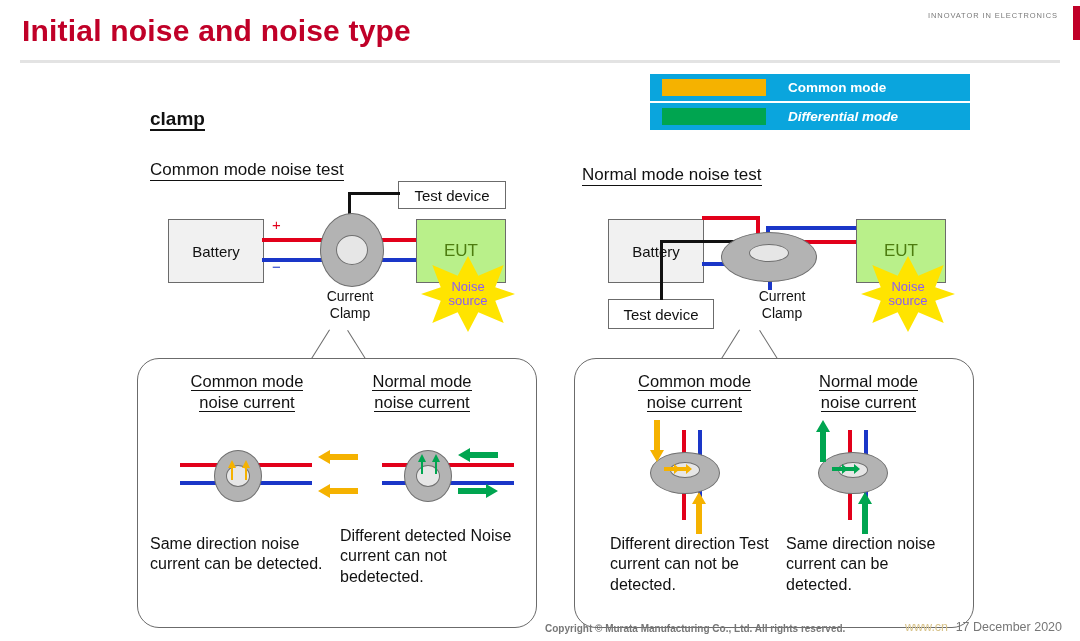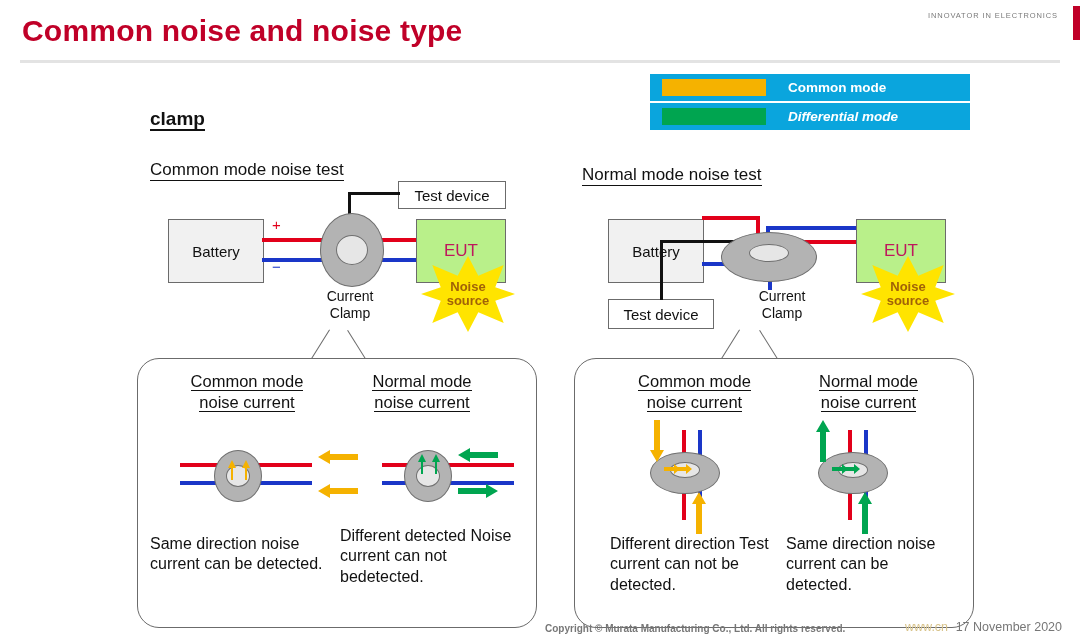--- a/index.html
+++ b/index.html
@@ -21,57 +21,57 @@
   .legend{position:absolute;left:648px;top:72px;width:320px;border:2px solid #ffffff;}
   .legend-row{display:flex;height:27px;background:#0aa5dd;align-items:center;}
   .legend-row + .legend-row{border-top:2px solid #ffffff;font-style:italic;}
   .swatch-cell{width:128px;display:flex;align-items:center;justify-content:center;}
   .swatch{width:104px;height:17px;}
   .legend-label{color:#ffffff;font-weight:bold;font-size:13.5px;padding-left:10px;}
 
   
   .h-underline{font-size:17px;color:#111;border-bottom:1.5px solid #111;display:inline-block;line-height:1.25;}
   .box{position:absolute;border:1.5px solid #6b6b6b;background:#f1f1f1;display:flex;align-items:center;justify-content:center;font-size:15px;color:#111;}
-  .eut{position:absolute;border:1.5px solid #6b6b6b;background:#b9f08a;display:flex;align-items:center;justify-content:center;font-size:17px;color:#be185d;}
+  .eut{position:absolute;border:1.5px solid #6b6b6b;background:#b9f08a;display:flex;align-items:center;justify-content:center;font-size:17px;color:#4d7c0f;}
   .wire-red{position:absolute;background:#e2001a;}
   .wire-blue{position:absolute;background:#1a36c8;}
   .wire-black{position:absolute;background:#111111;}
   .cap{position:absolute;font-size:14px;color:#111;text-align:center;line-height:1.2;}
   .sign{position:absolute;font-size:15px;}
   .sign.p{color:#e2001a;}
   .sign.m{color:#1a36c8;}
 
   .panel{position:absolute;border:1.6px solid #6b6b6b;border-radius:22px;background:#ffffff;}
   .panel-h{position:absolute;font-size:16.5px;color:#111;text-align:center;line-height:1.3;}
   .panel-h u{text-decoration:none;border-bottom:1.4px solid #111;}
   .panel-txt{position:absolute;font-size:16px;color:#111;line-height:1.28;}
 
   .leader{position:absolute;background:#6b6b6b;transform-origin:0 0;height:1.4px;}
 
   
   .clamp{position:absolute;}
   .clamp .outer{position:absolute;left:0;top:0;width:100%;height:100%;border-radius:50%;background:#b3b3b3;border:1.3px solid #6f6f6f;}
   .clamp .inner{position:absolute;border-radius:50%;background:#e6e6e6;border:1.3px solid #6f6f6f;}
 
-  .star{position:absolute;color:#a16207;font-weight:bold;text-align:center;font-size:13px;line-height:1.1;}
+  .star{position:absolute;color:#8b5cf6;font-weight:normal;text-align:center;font-size:13px;line-height:1.1;}
   .star .starshape{position:absolute;left:0;top:0;width:100%;height:100%;background:#ffe400;
     clip-path:polygon(50% 0%,61% 26%,88% 12%,79% 41%,100% 50%,79% 59%,88% 88%,61% 74%,50% 100%,39% 74%,12% 88%,21% 59%,0% 50%,21% 41%,12% 12%,39% 26%);}
   .star .lbl{position:relative;display:flex;width:100%;height:100%;align-items:center;justify-content:center;}
 
   .arrow{position:absolute;}
 
   
   .footer{position:absolute;left:545px;bottom:7px;font-size:10px;color:#777;font-weight:bold;}
   .watermark{position:absolute;left:905px;bottom:7px;font-size:12.5px;color:#d8c38a;}
   .date{position:absolute;right:18px;bottom:7px;font-size:12.5px;color:#777;}
 </style>
 </head>
 <body>
 
-<div class="slide-title">Common noise and noise type</div>
+<div class="slide-title">Initial noise and noise type</div>
 <div class="header-rule"></div>
 <div class="logo-wrap">
   <div class="logo-sub">INNOVATOR IN ELECTRONICS</div>
 </div>
 <div class="logo-edge"></div>
 
 <div class="subtitle">
   <br>
   <span>clamp</span>
 </div>
@@ -269,13 +269,13 @@
 </svg>
 <svg class="arrow" style="left:856px;top:492px;" width="18" height="42">
   <polygon points="9,0 2,12 6,12 6,42 12,42 12,12 16,12" fill="#00a550"></polygon>
 </svg>
 
 <div class="panel-txt" style="left:610px;top:534px;width:170px;">Different direction Test current can not be detected.</div>
 <div class="panel-txt" style="left:786px;top:534px;width:172px;">Same direction noise current can be detected.</div>
 
 <div class="footer">Copyright © Murata Manufacturing Co., Ltd. All rights reserved.</div>
 <div class="watermark">www.cn</div>
-<div class="date">17 November 2020</div>
+<div class="date">17 December 2020</div>
 
 </body></html>

